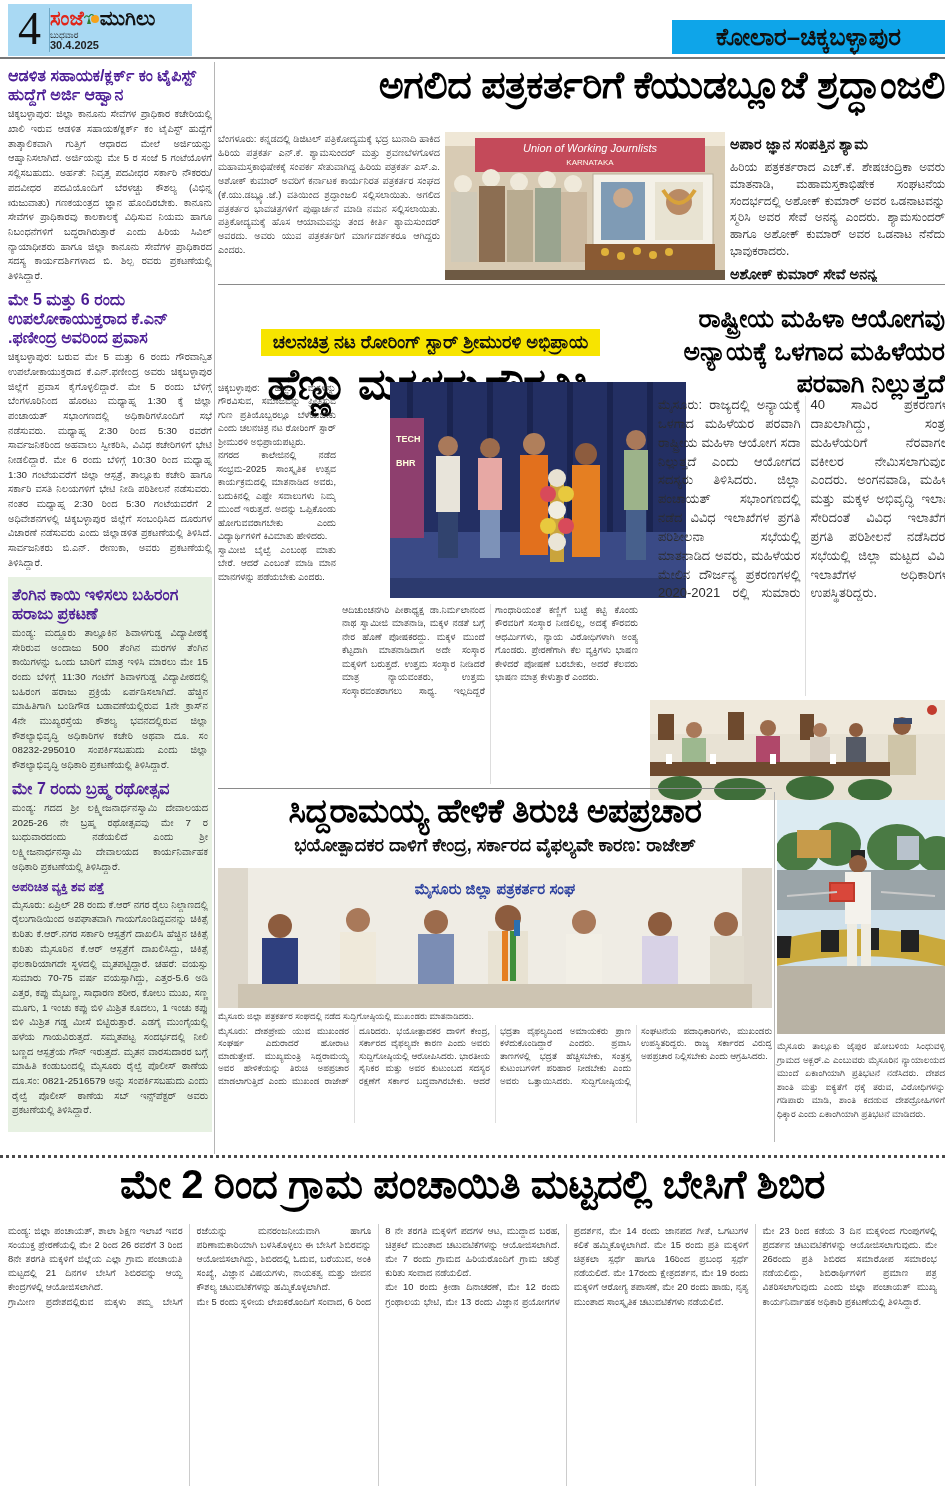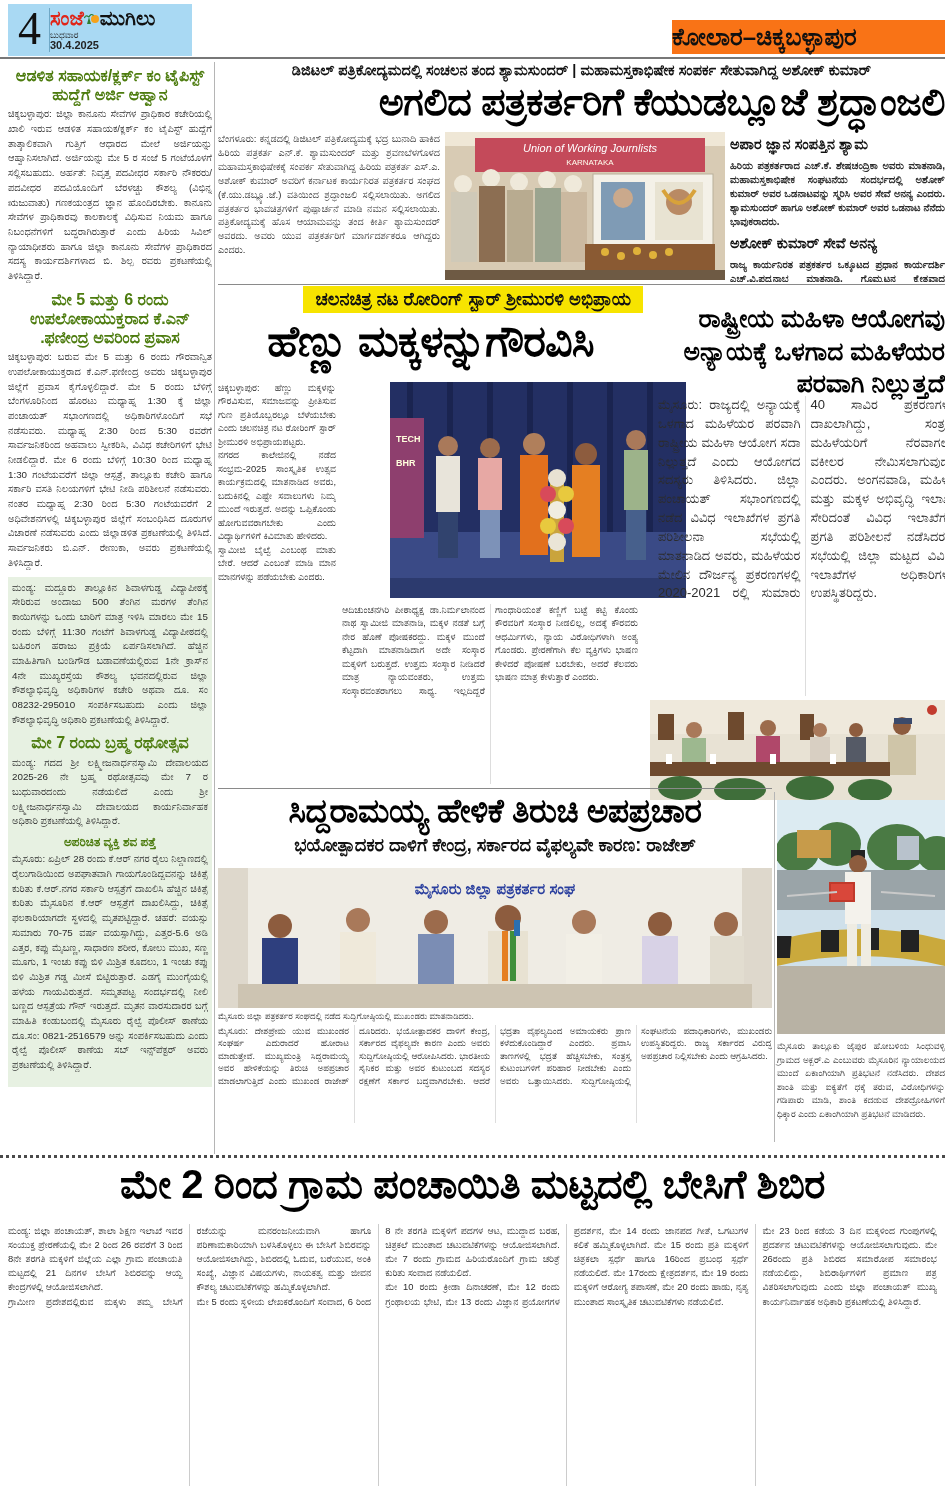--- a/index.html
+++ b/index.html
@@ -16,45 +16,45 @@
   
   .mast-blue{left:8px;top:4px;width:184px;height:52px;background:#a9d9f3;display:flex;align-items:center;}
   .mast-pageno{font-size:46px;font-weight:400;color:#111;padding:0 8px 2px 10px;line-height:1;font-family:"Liberation Serif","DejaVu Serif",serif;}
   .mast-sep{width:1px;height:44px;background:#6fa8c6;}
   .mast-logo{flex:1;text-align:left;line-height:1.05;}
   .logo-line{font-size:20px;font-weight:800;letter-spacing:0;}
   .logo-red{color:#e02518;}
   .logo-black{color:#111;}
   .mast-day{font-size:9px;color:#222;margin-top:2px;}
   .mast-date{font-size:11px;font-weight:700;color:#222;}
-  .region-box{left:672px;top:20px;width:273px;height:34px;background:#f97316;display:flex;align-items:center;}
+  .region-box{left:672px;top:20px;width:273px;height:34px;background:#0ea5e9;display:flex;align-items:center;justify-content:center;}
   .region-text{font-size:24px;font-weight:800;color:#111;white-space:nowrap;}
 
   
   .left-col{left:8px;top:62px;width:204px;height:1092px;overflow:hidden;}
   .lc-item{margin-bottom:6px;}
-  .lc-head{font-size:16px;font-weight:800;text-align:center;line-height:1.2;color:#4d7c0f;margin:4px 0 3px 0;}
+  .lc-head{font-size:16px;font-weight:800;line-height:1.2;color:#4c1d95;margin:4px 0 3px 0;}
   .lc-head.small{font-size:12px;}
   .lc-body{font-size:9.8px;line-height:1.5;text-align:justify;color:#2c2c2c;white-space:pre-line;}
   .green-block{background:#e7f1e2;padding:4px 4px 8px 4px;}
 
   
   .lead{left:218px;top:62px;width:727px;height:220px;}
   .lead-kicker{font-size:14.5px;font-weight:800;text-align:center;white-space:nowrap;color:#111;}
   .lead-headline{font-size:38px;font-weight:800;text-align:right;white-space:nowrap;letter-spacing:-0.5px;color:#000;margin-top:2px;}
   .lead-row{position:absolute;left:0;top:70px;width:727px;height:148px;}
   .lead-textL{position:absolute;left:0;top:0;width:222px;height:148px;overflow:hidden;font-size:9.6px;line-height:1.45;text-align:justify;color:#2c2c2c;}
   .lead-photo{position:absolute;left:227px;top:0;width:280px;height:176px;}
   .lead-textR{position:absolute;left:512px;top:-2px;width:215px;height:152px;overflow:hidden;}
   .sub-head{font-size:14.5px;font-weight:800;color:#111;margin:6px 0;}
-  .sub-body{font-size:10px;line-height:1.4;text-align:justify;color:#2c2c2c;font-weight:bold;}
+  .sub-body{font-size:12px;line-height:1.4;text-align:justify;color:#2c2c2c;}
 
   
   .film{left:218px;top:286px;width:425px;height:502px;}
-  .film-kicker-wrap{text-align:right;}
+  .film-kicker-wrap{text-align:center;margin-top:43px;}
   .film-kicker{display:inline-block;background:#f7e400;padding:3px 12px;font-size:18px;font-weight:800;color:#111;white-space:nowrap;}
   .film-headline{font-size:43px;font-weight:800;text-align:center;white-space:nowrap;letter-spacing:-1px;color:#000;margin-top:4px;}
   .film-textL{position:absolute;left:0;top:96px;width:118px;height:402px;overflow:hidden;font-size:9.3px;line-height:1.45;text-align:justify;color:#2c2c2c;white-space:pre-line;}
   .film-photo{position:absolute;left:124px;top:96px;width:296px;height:191px;padding-left:48px;}
   .film-text-bottom{position:absolute;left:124px;top:318px;width:296px;height:180px;overflow:hidden;
     column-count:2;column-gap:10px;column-rule:1px solid #ddd;
     font-size:9.3px;line-height:1.45;text-align:justify;color:#2c2c2c;}
 
   
   .women{left:650px;top:286px;width:295px;height:514px;}
@@ -115,36 +115,36 @@
   <div class="lc-item">
     <div class="lc-head">ಆಡಳಿತ ಸಹಾಯಕ/ಕ್ಲರ್ಕ್ ಕಂ ಟೈಪಿಸ್ಟ್ ಹುದ್ದೆಗೆ ಅರ್ಜಿ ಆಹ್ವಾನ</div>
     <div class="lc-body">ಚಿಕ್ಕಬಳ್ಳಾಪುರ: ಜಿಲ್ಲಾ ಕಾನೂನು ಸೇವೆಗಳ ಪ್ರಾಧಿಕಾರ ಕಚೇರಿಯಲ್ಲಿ ಖಾಲಿ ಇರುವ ಆಡಳಿತ ಸಹಾಯಕ/ಕ್ಲರ್ಕ್ ಕಂ ಟೈಪಿಸ್ಟ್ ಹುದ್ದೆಗೆ ತಾತ್ಕಾಲಿಕವಾಗಿ ಗುತ್ತಿಗೆ ಆಧಾರದ ಮೇಲೆ ಅರ್ಜಿಯನ್ನು ಆಹ್ವಾನಿಸಲಾಗಿದೆ. ಅರ್ಜಿಯನ್ನು ಮೇ 5 ರ ಸಂಜೆ 5 ಗಂಟೆಯೊಳಗೆ ಸಲ್ಲಿಸಬಹುದು. ಅರ್ಹತೆ: ನಿವೃತ್ತ ಪದವೀಧರ ಸರ್ಕಾರಿ ನೌಕರರು/ಪದವೀಧರ ಪದವಿಯೊಂದಿಗೆ ಬೆರಳಚ್ಚು ಕೌಶಲ್ಯ (ವಿಭಿನ್ನ ಋಜುವಾತು) ಗಣಕಯಂತ್ರದ ಜ್ಞಾನ ಹೊಂದಿರಬೇಕು. ಕಾನೂನು ಸೇವೆಗಳ ಪ್ರಾಧಿಕಾರವು ಕಾಲಕಾಲಕ್ಕೆ ವಿಧಿಸುವ ನಿಯಮ ಹಾಗೂ ನಿಬಂಧನೆಗಳಿಗೆ ಬದ್ಧರಾಗಿರುತ್ತಾರೆ ಎಂದು ಹಿರಿಯ ಸಿವಿಲ್ ನ್ಯಾಯಾಧೀಶರು ಹಾಗೂ ಜಿಲ್ಲಾ ಕಾನೂನು ಸೇವೆಗಳ ಪ್ರಾಧಿಕಾರದ ಸದಸ್ಯ ಕಾರ್ಯದರ್ಶಿಗಳಾದ ಬಿ. ಶಿಲ್ಪ ರವರು ಪ್ರಕಟಣೆಯಲ್ಲಿ ತಿಳಿಸಿದ್ದಾರೆ.</div>
   </div>
   <div class="lc-item">
     <div class="lc-head">ಮೇ 5 ಮತ್ತು 6 ರಂದು ಉಪಲೋಕಾಯುಕ್ತರಾದ ಕೆ.ಎನ್ .ಫಣೀಂದ್ರ ಅವರಿಂದ ಪ್ರವಾಸ</div>
     <div class="lc-body">ಚಿಕ್ಕಬಳ್ಳಾಪುರ: ಬರುವ ಮೇ 5 ಮತ್ತು 6 ರಂದು ಗೌರವಾನ್ವಿತ ಉಪಲೋಕಾಯುಕ್ತರಾದ ಕೆ.ಎನ್.ಫಣೀಂದ್ರ ಅವರು ಚಿಕ್ಕಬಳ್ಳಾಪುರ ಜಿಲ್ಲೆಗೆ ಪ್ರವಾಸ ಕೈಗೊಳ್ಳಲಿದ್ದಾರೆ. ಮೇ 5 ರಂದು ಬೆಳಿಗ್ಗೆ ಬೆಂಗಳೂರಿನಿಂದ ಹೊರಟು ಮಧ್ಯಾಹ್ನ 1:30 ಕ್ಕೆ ಜಿಲ್ಲಾ ಪಂಚಾಯತ್ ಸಭಾಂಗಣದಲ್ಲಿ ಅಧಿಕಾರಿಗಳೊಂದಿಗೆ ಸಭೆ ನಡೆಸುವರು. ಮಧ್ಯಾಹ್ನ 2:30 ರಿಂದ 5:30 ರವರೆಗೆ ಸಾರ್ವಜನಿಕರಿಂದ ಅಹವಾಲು ಸ್ವೀಕರಿಸಿ, ವಿವಿಧ ಕಚೇರಿಗಳಿಗೆ ಭೇಟಿ ನೀಡಲಿದ್ದಾರೆ. ಮೇ 6 ರಂದು ಬೆಳಿಗ್ಗೆ 10:30 ರಿಂದ ಮಧ್ಯಾಹ್ನ 1:30 ಗಂಟೆಯವರೆಗೆ ಜಿಲ್ಲಾ ಆಸ್ಪತ್ರೆ, ತಾಲ್ಲೂಕು ಕಚೇರಿ ಹಾಗೂ ಸರ್ಕಾರಿ ವಸತಿ ನಿಲಯಗಳಿಗೆ ಭೇಟಿ ನೀಡಿ ಪರಿಶೀಲನೆ ನಡೆಸುವರು. ನಂತರ ಮಧ್ಯಾಹ್ನ 2:30 ರಿಂದ 5:30 ಗಂಟೆಯವರೆಗೆ 2 ಅಧಿವೇಶನಗಳಲ್ಲಿ ಚಿಕ್ಕಬಳ್ಳಾಪುರ ಜಿಲ್ಲೆಗೆ ಸಂಬಂಧಿಸಿದ ದೂರುಗಳ ವಿಚಾರಣೆ ನಡೆಸುವರು ಎಂದು ಜಿಲ್ಲಾಡಳಿತ ಪ್ರಕಟಣೆಯಲ್ಲಿ ತಿಳಿಸಿದೆ. ಸಾರ್ವಜನಿಕರು ಬಿ.ಎನ್. ರೇಣುಕಾ, ಅವರು ಪ್ರಕಟಣೆಯಲ್ಲಿ ತಿಳಿಸಿದ್ದಾರೆ.</div>
   </div>
   <div class="green-block">
     <div class="lc-item">
+      <div class="lc-head">ತೆಂಗಿನ ಕಾಯಿ ಇಳಿಸಲು ಬಹಿರಂಗ ಹರಾಜು ಪ್ರಕಟಣೆ</div>
       <div class="lc-body">ಮಂಡ್ಯ: ಮದ್ದೂರು ತಾಲ್ಲೂಕಿನ ಶಿವಾಳಗುಡ್ಡ ವಿದ್ಯಾಪೀಠಕ್ಕೆ ಸೇರಿರುವ ಅಂದಾಜು 500 ತೆಂಗಿನ ಮರಗಳ ತೆಂಗಿನ ಕಾಯಿಗಳನ್ನು ಒಂದು ಬಾರಿಗೆ ಮಾತ್ರ ಇಳಿಸಿ ಮಾರಲು ಮೇ 15 ರಂದು ಬೆಳಿಗ್ಗೆ 11:30 ಗಂಟೆಗೆ ಶಿವಾಳಗುಡ್ಡ ವಿದ್ಯಾಪೀಠದಲ್ಲಿ ಬಹಿರಂಗ ಹರಾಜು ಪ್ರಕ್ರಿಯೆ ಏರ್ಪಡಿಸಲಾಗಿದೆ. ಹೆಚ್ಚಿನ ಮಾಹಿತಿಗಾಗಿ ಬಂಡಿಗೌಡ ಬಡಾವಣೆಯಲ್ಲಿರುವ 1ನೇ ಕ್ರಾಸ್‌ನ 4ನೇ ಮುಖ್ಯರಸ್ತೆಯ ಕೌಶಲ್ಯ ಭವನದಲ್ಲಿರುವ ಜಿಲ್ಲಾ ಕೌಶಲ್ಯಾಭಿವೃದ್ಧಿ ಅಧಿಕಾರಿಗಳ ಕಚೇರಿ ಅಥವಾ ದೂ. ಸಂ 08232-295010 ಸಂಪರ್ಕಿಸಬಹುದು ಎಂದು ಜಿಲ್ಲಾ ಕೌಶಲ್ಯಾಭಿವೃದ್ಧಿ ಅಧಿಕಾರಿ ಪ್ರಕಟಣೆಯಲ್ಲಿ ತಿಳಿಸಿದ್ದಾರೆ.</div>
     </div>
     <div class="lc-item">
       <div class="lc-head">ಮೇ 7 ರಂದು ಬ್ರಹ್ಮ ರಥೋತ್ಸವ</div>
       <div class="lc-body">ಮಂಡ್ಯ: ಗದದ ಶ್ರೀ ಲಕ್ಷ್ಮೀಜನಾರ್ಧನಸ್ವಾಮಿ ದೇವಾಲಯದ 2025-26 ನೇ ಬ್ರಹ್ಮ ರಥೋತ್ಸವವು ಮೇ 7 ರ ಬುಧುವಾರದಂದು ನಡೆಯಲಿದೆ ಎಂದು ಶ್ರೀ ಲಕ್ಷ್ಮೀಜನಾರ್ಧನಸ್ವಾಮಿ ದೇವಾಲಯದ ಕಾರ್ಯನಿರ್ವಾಹಕ ಅಧಿಕಾರಿ ಪ್ರಕಟಣೆಯಲ್ಲಿ ತಿಳಿಸಿದ್ದಾರೆ.</div>
     </div>
     <div class="lc-item">
       <div class="lc-head small">ಅಪರಿಚಿತ ವ್ಯಕ್ತಿ ಶವ ಪತ್ತೆ</div>
       <div class="lc-body">ಮೈಸೂರು: ಏಪ್ರಿಲ್ 28 ರಂದು ಕೆ.ಆರ್ ನಗರ ರೈಲು ನಿಲ್ದಾಣದಲ್ಲಿ ರೈಲುಗಾಡಿಯಿಂದ ಅಪಘಾತವಾಗಿ ಗಾಯಗೊಂಡಿದ್ದವನನ್ನು ಚಿಕಿತ್ಸೆ ಕುರಿತು ಕೆ.ಆರ್.ನಗರ ಸರ್ಕಾರಿ ಆಸ್ಪತ್ರೆಗೆ ದಾಖಲಿಸಿ ಹೆಚ್ಚಿನ ಚಿಕಿತ್ಸೆ ಕುರಿತು ಮೈಸೂರಿನ ಕೆ.ಆರ್ ಆಸ್ಪತ್ರೆಗೆ ದಾಖಲಿಸಿದ್ದು, ಚಿಕಿತ್ಸೆ ಫಲಕಾರಿಯಾಗದೇ ಸ್ಥಳದಲ್ಲಿ ಮೃತಪಟ್ಟಿದ್ದಾರೆ. ಚಹರೆ: ವಯಸ್ಸು ಸುಮಾರು 70-75 ವರ್ಷ ವಯಸ್ಸಾಗಿದ್ದು, ಎತ್ತರ-5.6 ಅಡಿ ಎತ್ತರ, ಕಪ್ಪು ಮೈಬಣ್ಣ, ಸಾಧಾರಣ ಶರೀರ, ಕೋಲು ಮುಖ, ಸಣ್ಣ ಮೂಗು, 1 ಇಂಚು ಕಪ್ಪು ಬಿಳಿ ಮಿಶ್ರಿತ ಕೂದಲು, 1 ಇಂಚು ಕಪ್ಪು ಬಿಳಿ ಮಿಶ್ರಿತ ಗಡ್ಡ ಮೀಸೆ ಬಿಟ್ಟಿರುತ್ತಾರೆ. ಎಡಗೈ ಮುಂಗೈಯಲ್ಲಿ ಹಳೆಯ ಗಾಯವಿರುತ್ತದೆ. ಸಮ್ಮತಪಟ್ಟ ಸಂದರ್ಭದಲ್ಲಿ ನೀಲಿ ಬಣ್ಣದ ಆಸ್ಪತ್ರೆಯ ಗೌನ್ ಇರುತ್ತದೆ. ಮೃತನ ವಾರಸುದಾರರ ಬಗ್ಗೆ ಮಾಹಿತಿ ಕಂಡುಬಂದಲ್ಲಿ ಮೈಸೂರು ರೈಲ್ವೆ ಪೊಲೀಸ್ ಠಾಣೆಯ ದೂ.ಸಂ: 0821-2516579 ಅನ್ನು ಸಂಪರ್ಕಿಸಬಹುದು ಎಂದು ರೈಲ್ವೆ ಪೊಲೀಸ್ ಠಾಣೆಯ ಸಬ್ ಇನ್ಸ್‌ಪೆಕ್ಟರ್ ಅವರು ಪ್ರಕಟಣೆಯಲ್ಲಿ ತಿಳಿಸಿದ್ದಾರೆ.</div>
     </div>
   </div>
 </div>
 <div class="rule-v" style="left:214px;top:62px;height:1092px;"></div>
 
 <div class="abs lead">
-  <div class="lead-kicker">ಡಿಜಿಟಲ್ ಪತ್ರಿಕೋದ್ಯಮದಲ್ಲಿ ಸಂಚಲನ ತಂದ ಶ್ಯಾಮಸುಂದರ್ | ಮಹಾಮಸ್ತಕಾಭಿಷೇಕ ಸಂಪರ್ಕ ಸೇತುವಾಗಿದ್ದ ಅಶೋಕ್ ಕುಮಾರ್</div>
   <div class="lead-headline">ಅಗಲಿದ ಪತ್ರಕರ್ತರಿಗೆ ಕೆಯುಡಬ್ಲೂಜೆ ಶ್ರದ್ಧಾಂಜಲಿ</div>
   <div class="lead-row">
     <div class="lead-textL">ಬೆಂಗಳೂರು: ಕನ್ನಡದಲ್ಲಿ ಡಿಜಿಟಲ್ ಪತ್ರಿಕೋದ್ಯಮಕ್ಕೆ ಭದ್ರ ಬುನಾದಿ ಹಾಕಿದ ಹಿರಿಯ ಪತ್ರಕರ್ತ ಎನ್.ಕೆ. ಶ್ಯಾಮಸುಂದರ್ ಮತ್ತು ಶ್ರವಣಬೆಳಗೊಳದ ಮಹಾಮಸ್ತಕಾಭಿಷೇಕಕ್ಕೆ ಸಂಪರ್ಕ ಸೇತುವಾಗಿದ್ದ ಹಿರಿಯ ಪತ್ರಕರ್ತ ಎಸ್.ಎ. ಅಶೋಕ್ ಕುಮಾರ್ ಅವರಿಗೆ ಕರ್ನಾಟಕ ಕಾರ್ಯನಿರತ ಪತ್ರಕರ್ತರ ಸಂಘದ (ಕೆ.ಯು.ಡಬ್ಲ್ಯೂ.ಜೆ.) ವತಿಯಿಂದ ಶ್ರದ್ಧಾಂಜಲಿ ಸಲ್ಲಿಸಲಾಯಿತು. ಅಗಲಿದ ಪತ್ರಕರ್ತರ ಭಾವಚಿತ್ರಗಳಿಗೆ ಪುಷ್ಪಾರ್ಚನೆ ಮಾಡಿ ನಮನ ಸಲ್ಲಿಸಲಾಯಿತು. ಪತ್ರಿಕೋದ್ಯಮಕ್ಕೆ ಹೊಸ ಆಯಾಮವನ್ನು ತಂದ ಕೀರ್ತಿ ಶ್ಯಾಮಸುಂದರ್ ಅವರದು. ಅವರು ಯುವ ಪತ್ರಕರ್ತರಿಗೆ ಮಾರ್ಗದರ್ಶಕರೂ ಆಗಿದ್ದರು ಎಂದರು.</div>
     <div class="lead-photo">
       <svg width="280" height="148" viewBox="0 0 280 148" preserveAspectRatio="none">
         <rect width="280" height="148" fill="#d8cbb4"></rect>
         <rect x="0" y="0" width="280" height="14" fill="#efe7d6"></rect>
         <rect x="30" y="6" width="230" height="34" fill="#c44a5a"></rect>
         <text x="145" y="20" font-size="11" fill="#fff" font-style="italic" text-anchor="middle">Union of Working Journlists</text>
         <text x="145" y="33" font-size="8" fill="#ffe" text-anchor="middle">KARNATAKA</text>

